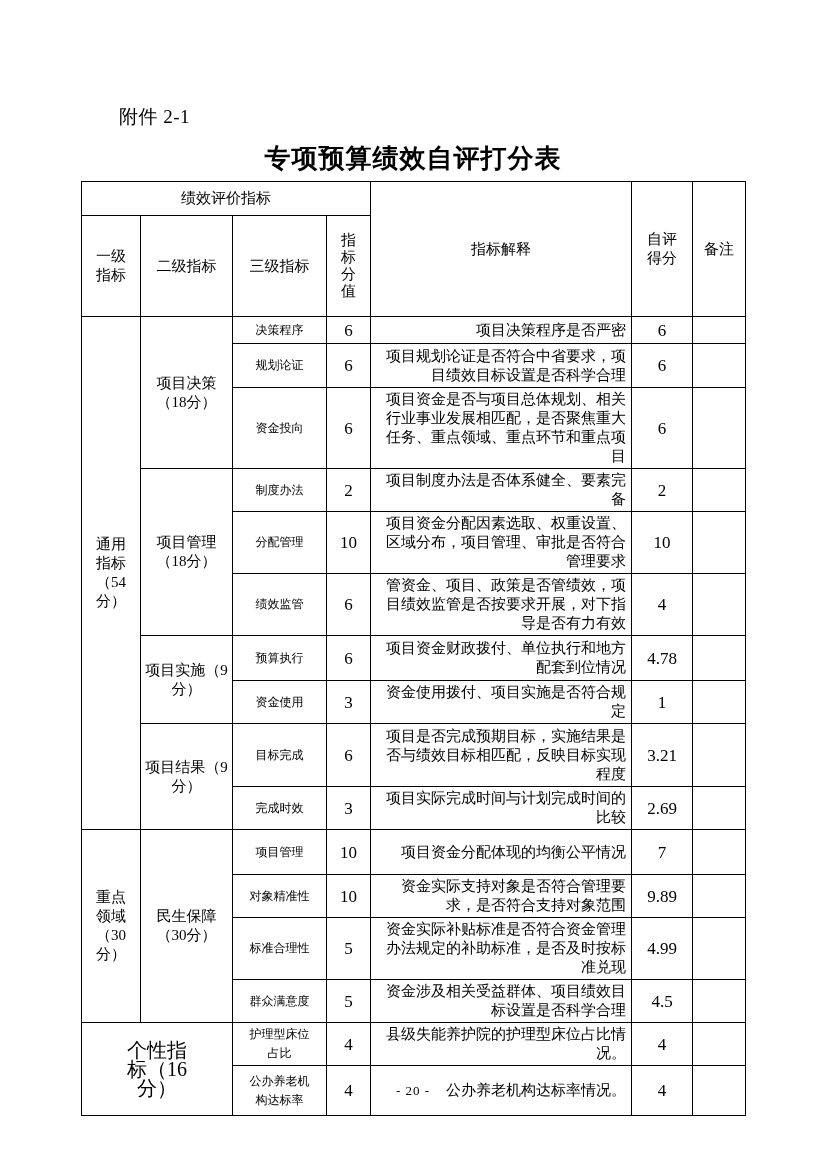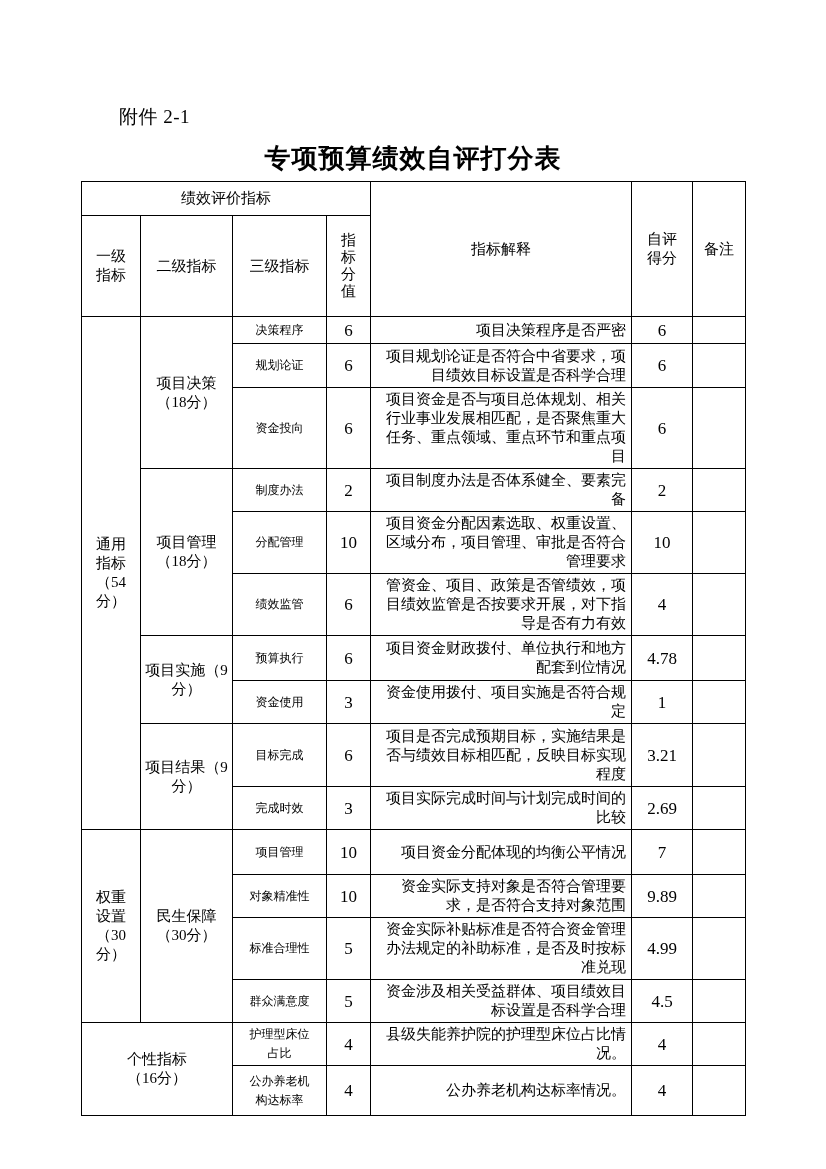--- a/index.html
+++ b/index.html
@@ -36,21 +36,21 @@
     word-break:normal;
   }
   
   .h-group { font-size:16px; }
   .h-cell  { font-size:16px; }
   .h-l1 .wrapbox, .h-score .wrapbox { width:2.3em; margin:16px auto; }
   .h-points .wrapbox { width:1.15em; margin:15px auto; line-height:17px; }
   
   td.c-l1 { padding:0 13px; font-size:15px;margin-top:47px; }
   td.c-l2 { padding:0 2px; font-size:15px; }
-  td.c-merged { padding:0 45px; font-size:15px;text-align:right; }
+  td.c-merged { padding:0 45px; font-size:20px; }
   td.c-l3 { padding:0 16px; font-size:12px; }
   td.c-pt, td.c-sc { font-size:17px; }
   td.c-ex { text-align:right; padding:2px 5px 2px 8px; font-size:15px; line-height:19px; }
   .page-number {
     position:absolute; left:0; top:1083px; width:100%;
     text-align:center; font-size:13px; letter-spacing:1px;
   }
 </style>
 </head>
 <body>
@@ -172,21 +172,21 @@
 
       <tr style="height:40px">
         <td class="c-l3">完成时效</td>
         <td class="c-pt">3</td>
         <td class="c-ex">项目实际完成时间与计划完成时间的比较</td>
         <td class="c-sc">2.69</td>
         <td class="c-rm"></td>
       </tr>
 
       <tr style="height:45px">
-        <td class="c-l1" rowspan="4">权重设置（30分）</td>
+        <td class="c-l1" rowspan="4">重点领域（30分）</td>
         <td class="c-l2" rowspan="4">民生保障（30分）</td>
         <td class="c-l3">项目管理</td>
         <td class="c-pt">10</td>
         <td class="c-ex">项目资金分配体现的均衡公平情况</td>
         <td class="c-sc">7</td>
         <td class="c-rm"></td>
       </tr>
 
       <tr style="height:42px">
         <td class="c-l3">对象精准性</td>
@@ -224,14 +224,15 @@
       <tr style="height:50px">
         <td class="c-l3">公办养老机构达标率</td>
         <td class="c-pt">4</td>
         <td class="c-ex">公办养老机构达标率情况。</td>
         <td class="c-sc">4</td>
         <td class="c-rm"></td>
       </tr>
     </tbody>
   </table>
 
+  <div class="page-number">- 20 -</div>
 
 </div>
 
 </body></html>

